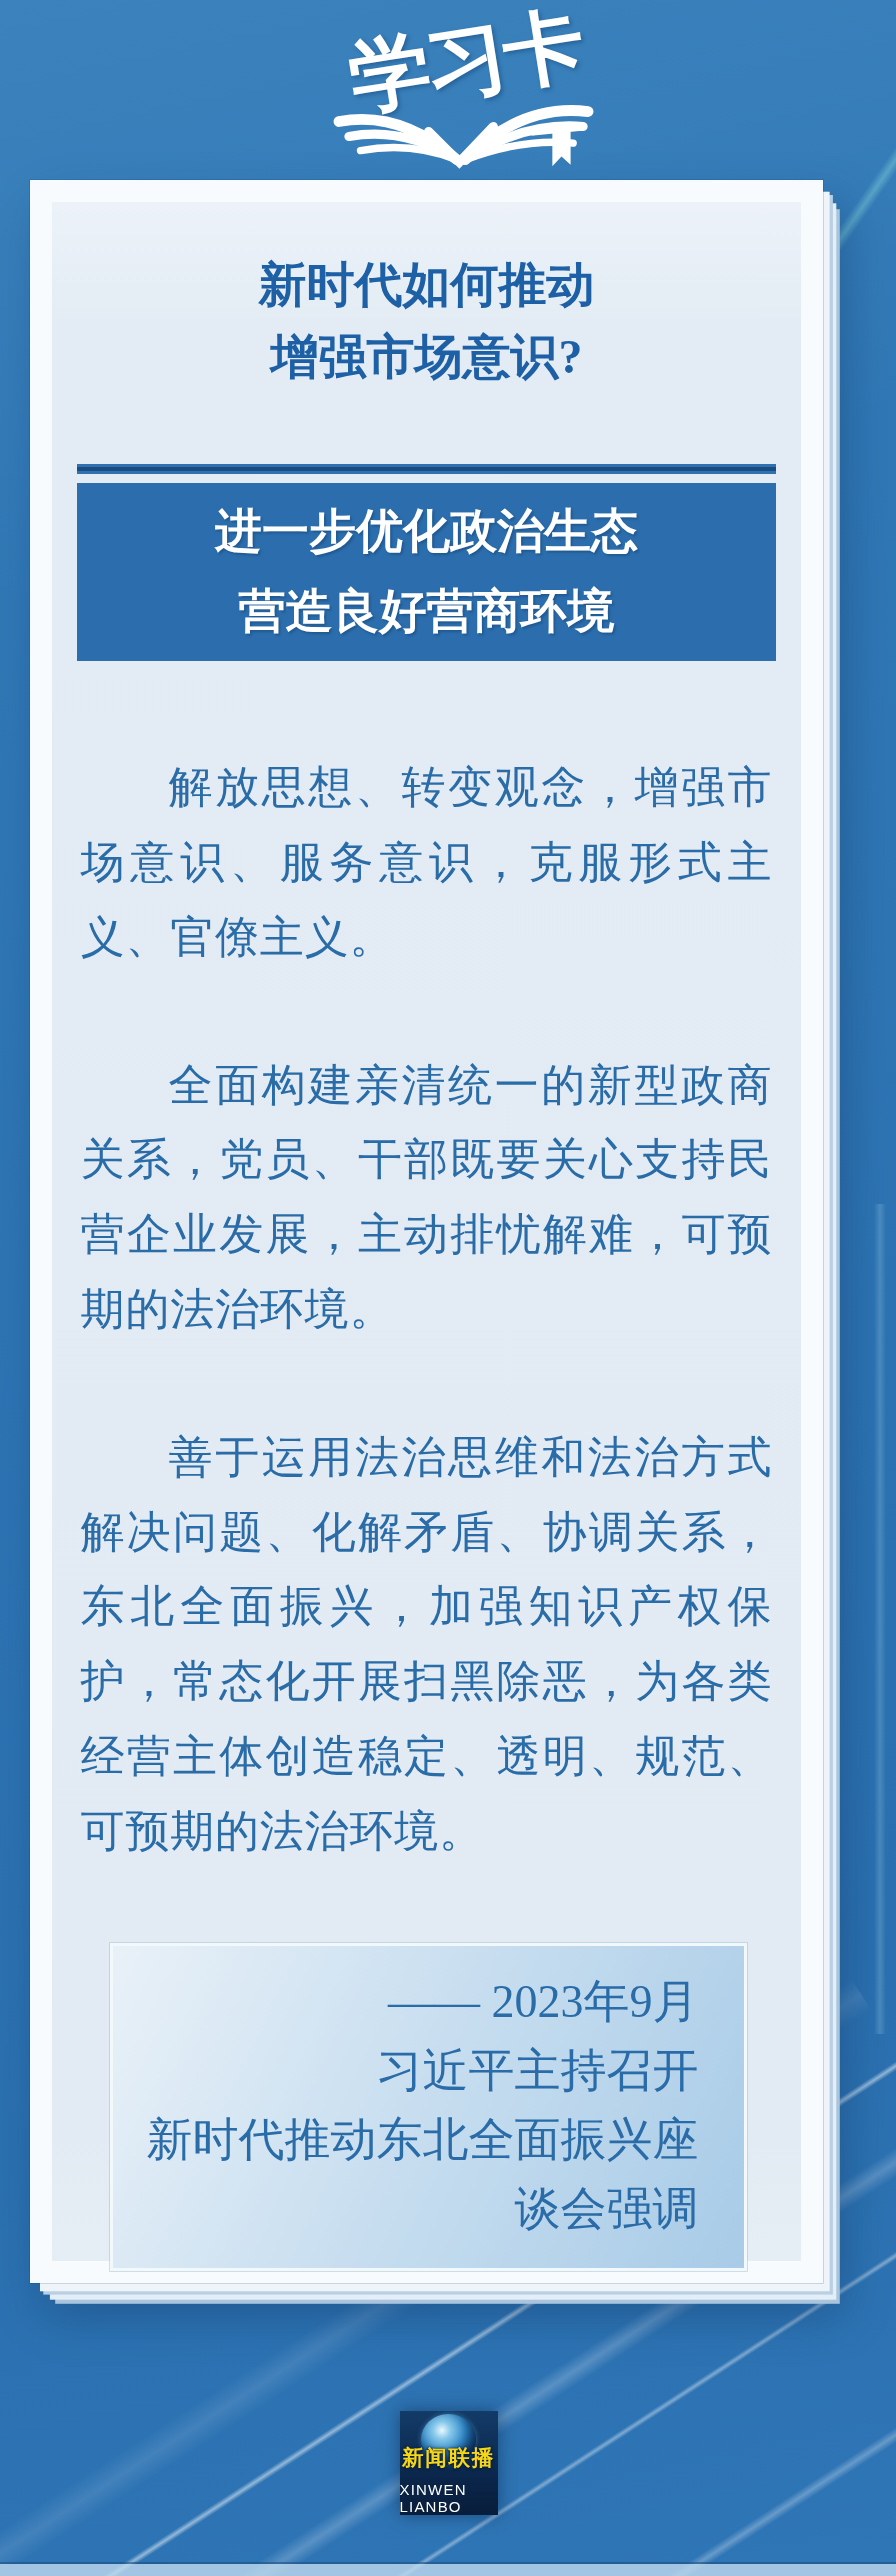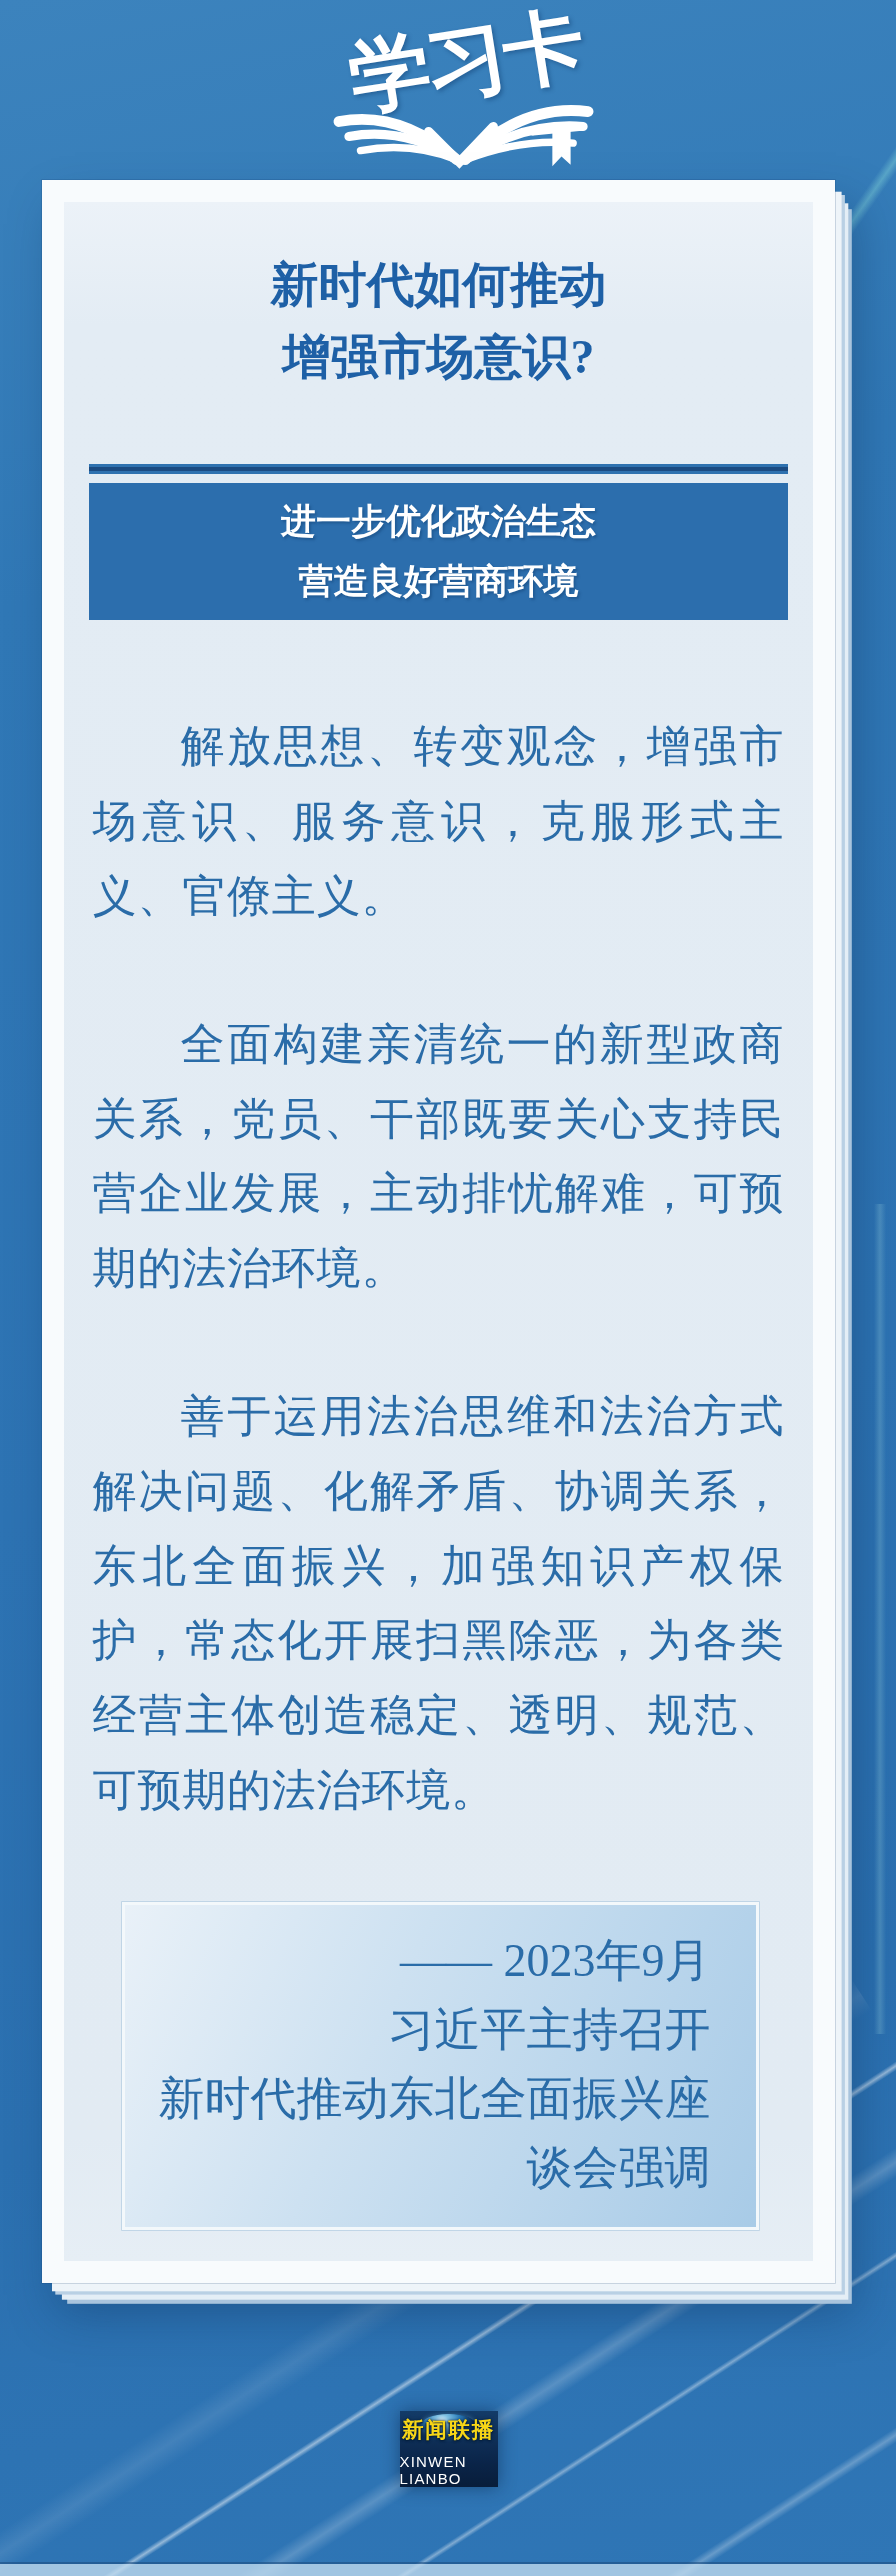--- a/index.html
+++ b/index.html
@@ -24,56 +24,56 @@
   .bottom-band { position:absolute; left:0; bottom:0; width:100%; height:11.6px; background:#bed9ee; opacity:.8; }
 
   
   .brand-logo { position:absolute; left:324px; top:5px; width:279px; height:168px; }
   .logo-text { position:absolute; top:3.3px; left:25px; font-size:81px; font-weight:700; color:#ffffff;
     transform:rotate(-9deg); letter-spacing:-3.3px; white-space:nowrap;
     text-shadow:1.7px 2.5px 4.2px rgba(8,48,96,.38); }
   .book-icon { position:absolute; left:0; bottom:0; width:279px; height:93px; }
 
   
-  .study-card { position:absolute; left:42px; top:180px; width:793px; height:2103px; background:#f8fbfd;
+  .study-card { position:absolute; left:30px; top:180px; width:793px; height:2103px; background:#f8fbfd;
     box-shadow:
       0 0 0 0.8px rgba(20,60,110,.22),
       8.3px 10px 0 -1.7px #eef4f9,
       11.6px 13.3px 0 -1.7px #b9d0e4,
       16.6px 20px 0 -3.3px #e4eef6,
       21px 25px 0 -4.2px #a9c4dd,
       16.6px 28px 46px rgba(8,40,80,.38);
   }
   .card-inner { position:absolute; left:21.6px; top:21.6px; right:21.6px; bottom:21.6px;
     background: linear-gradient(180deg, #ecf2f8 0%, #e3ecf4 6%, #e2ebf3 94%, #e6eef5 100%); }
 
   .card-title { margin:47px 0 0; text-align:center; font-size:48px; font-weight:700;
     color:#1e60a6; line-height:1.5; }
 
   .banner-block { margin:71px 25px 0; }
   .banner-topbar { height:10.8px; margin-bottom:9px;
     background: linear-gradient(180deg, #2f72b0 0, #2f72b0 3.3px, #1b4b82 3.3px, #1b4b82 6.6px, #2f72b0 6.6px, #2f72b0 10.8px); }
   .topic-banner { background:#2c6ead; color:#ffffff; text-align:center; font-weight:700;
-    font-size:35px; line-height:1.7; padding:9px 0;
+    font-size:47px; line-height:1.7; padding:9px 0;
     text-shadow:1.7px 1.7px 2.5px rgba(10,50,95,.35); }
 
   .body-text { margin:0 25px; }
   .card-paragraph { font-size:44px; line-height:1.7; color:#2a6ca8; text-align:justify;
     text-indent:2em; margin:0 4px 73px; letter-spacing:0.8px; }
   .card-paragraph.first { margin-top:90px; }
 
   .attribution-box { margin:8.3px 29px 0 33px; border:3.3px solid #f3f8fb;
     background: linear-gradient(115deg, #e9f1f8 0%, #cde1f1 40%, #a8cbe7 100%);
     box-shadow:0 0 0 0.8px rgba(150,185,215,.55);
     text-align:right; padding:21.6px 46px 25px 16.6px;
     color:#2a6ca8; font-size:46px; line-height:1.5; }
 
   
   .footer-logo { position:absolute; left:50%; top:2411px; transform:translateX(-50%);
-    width:98px; height:76px; background:linear-gradient(180deg,#133b68 0%,#0a2448 70%,#081d3a 100%);
+    width:98px; height:104px; background:linear-gradient(180deg,#133b68 0%,#0a2448 70%,#081d3a 100%);
     display:flex; flex-direction:column; align-items:center;
     box-shadow:0 0 16.6px rgba(0,20,50,.45); }
   .globe-icon { width:55px; height:55px; border-radius:50%; margin-top:2.5px;
     background: radial-gradient(circle at 38% 32%, #eaf8ff 0%, #86c8ea 18%, #2f88c8 48%, #0d3e74 85%);
     box-shadow: inset -5px -7.5px 11.6px rgba(0,10,40,.55), 0 0 5px rgba(140,220,255,.35); }
   .footer-cn { margin-top:-22.4px; font-size:21.6px; font-weight:700; color:#f7d617;
     letter-spacing:1.7px; text-shadow:0.8px 0.8px 1.7px #06203f, -0.8px 0.8px 1.7px #06203f, 0 0 3.3px #06203f; }
   .footer-en { font-size:15px; color:#ffffff; font-family:"Liberation Sans",sans-serif;
     letter-spacing:1.2px; margin-top:9px; }
 </style>

